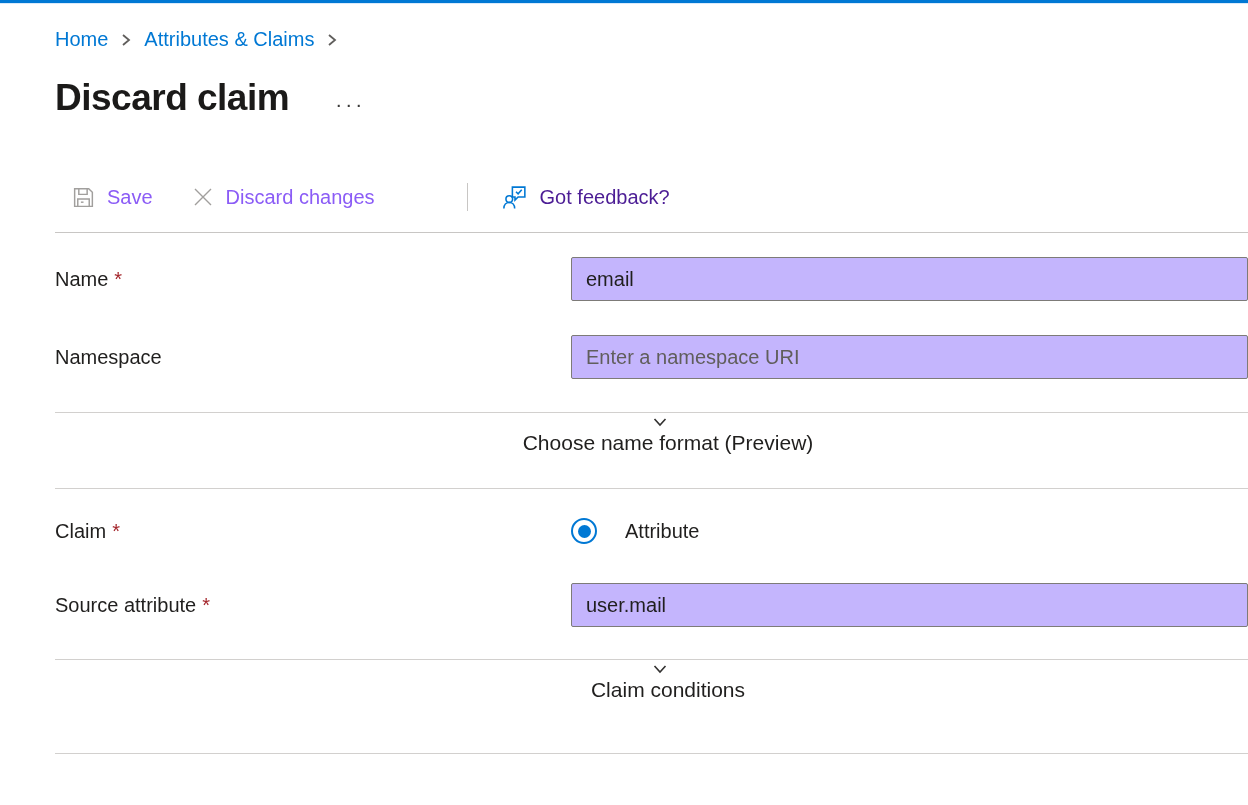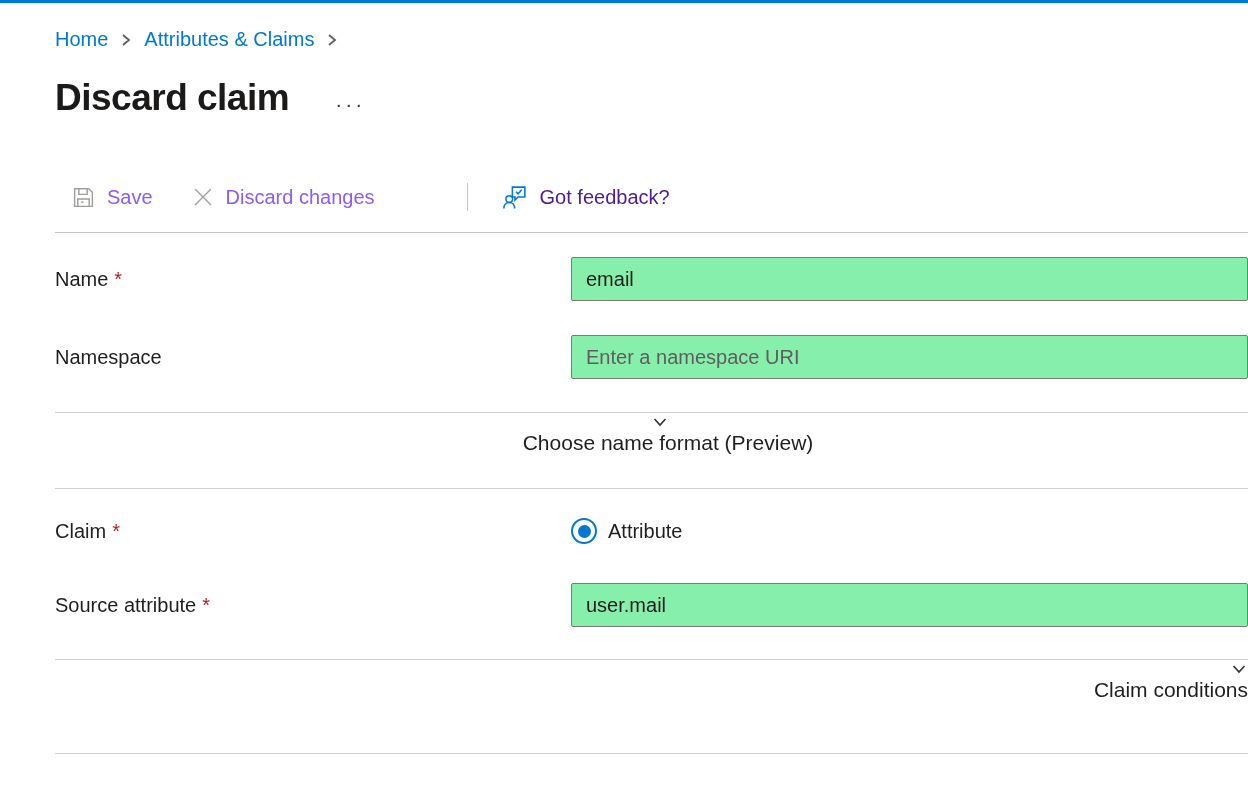--- a/index.html
+++ b/index.html
@@ -47,38 +47,38 @@
   .rule-toolbar { margin-top: 13px; }
 
   
   .form-row { display: flex; align-items: center; }
   .form-label { flex: 0 0 516px; font-size: 20px; color: #201f1e; }
   .req { color: #a4262c; margin-left: 6px; }
   .txt-input {
     width: 712px; height: 44px;
     border: 1px solid #7d7b78; border-radius: 2px;
     font-size: 20px; font-family: "Liberation Sans", sans-serif;
-    color: #201f1e; padding: 0 14px; background: #86efac; outline: none;
+    color: #201f1e; padding: 0 14px; background: #c4b5fd; outline: none;
   }
   .txt-input::placeholder { color: #605e5c; opacity: 1; }
   .row-name { margin-top: 24px; }
   .row-namespace { margin-top: 34px; }
   .rule-after-namespace { margin-top: 33px; }
 
   
   .section-header { display: flex; align-items: center; cursor: pointer; flex-direction: column; }
   .section-header .chev { margin-left: 17px; display: flex; align-items: center; color: #323130; }
   .section-header .sec-label { margin-left: 33px; font-size: 21px; color: #201f1e; }
   .sec-nameformat { height: 75px; }
-  .sec-claimcond { height: 93px; align-items: flex-end; }
+  .sec-claimcond { height: 93px; }
 
   
   .row-source { margin-top: 26px; height: 32px; }
   .radio-group { display: flex; align-items: center; gap: 42px; }
-  .radio-opt { display: flex; align-items: center; gap: 11px; cursor: pointer; justify-content: space-between; }
+  .radio-opt { display: flex; align-items: center; gap: 28px; cursor: pointer; justify-content: space-between; }
   .radio-circle {
     width: 26px; height: 26px; border-radius: 50%;
     border: 2px solid #484644; background: #fff;
     display: flex; align-items: center; justify-content: center;
   }
   .radio-opt.selected .radio-circle { border-color: #0078d4; }
   .radio-dot { width: 13px; height: 13px; border-radius: 50%; background: #0078d4; display: none; }
   .radio-opt.selected .radio-dot { display: block; }
   .radio-label { font-size: 20px; color: #201f1e; }
 

